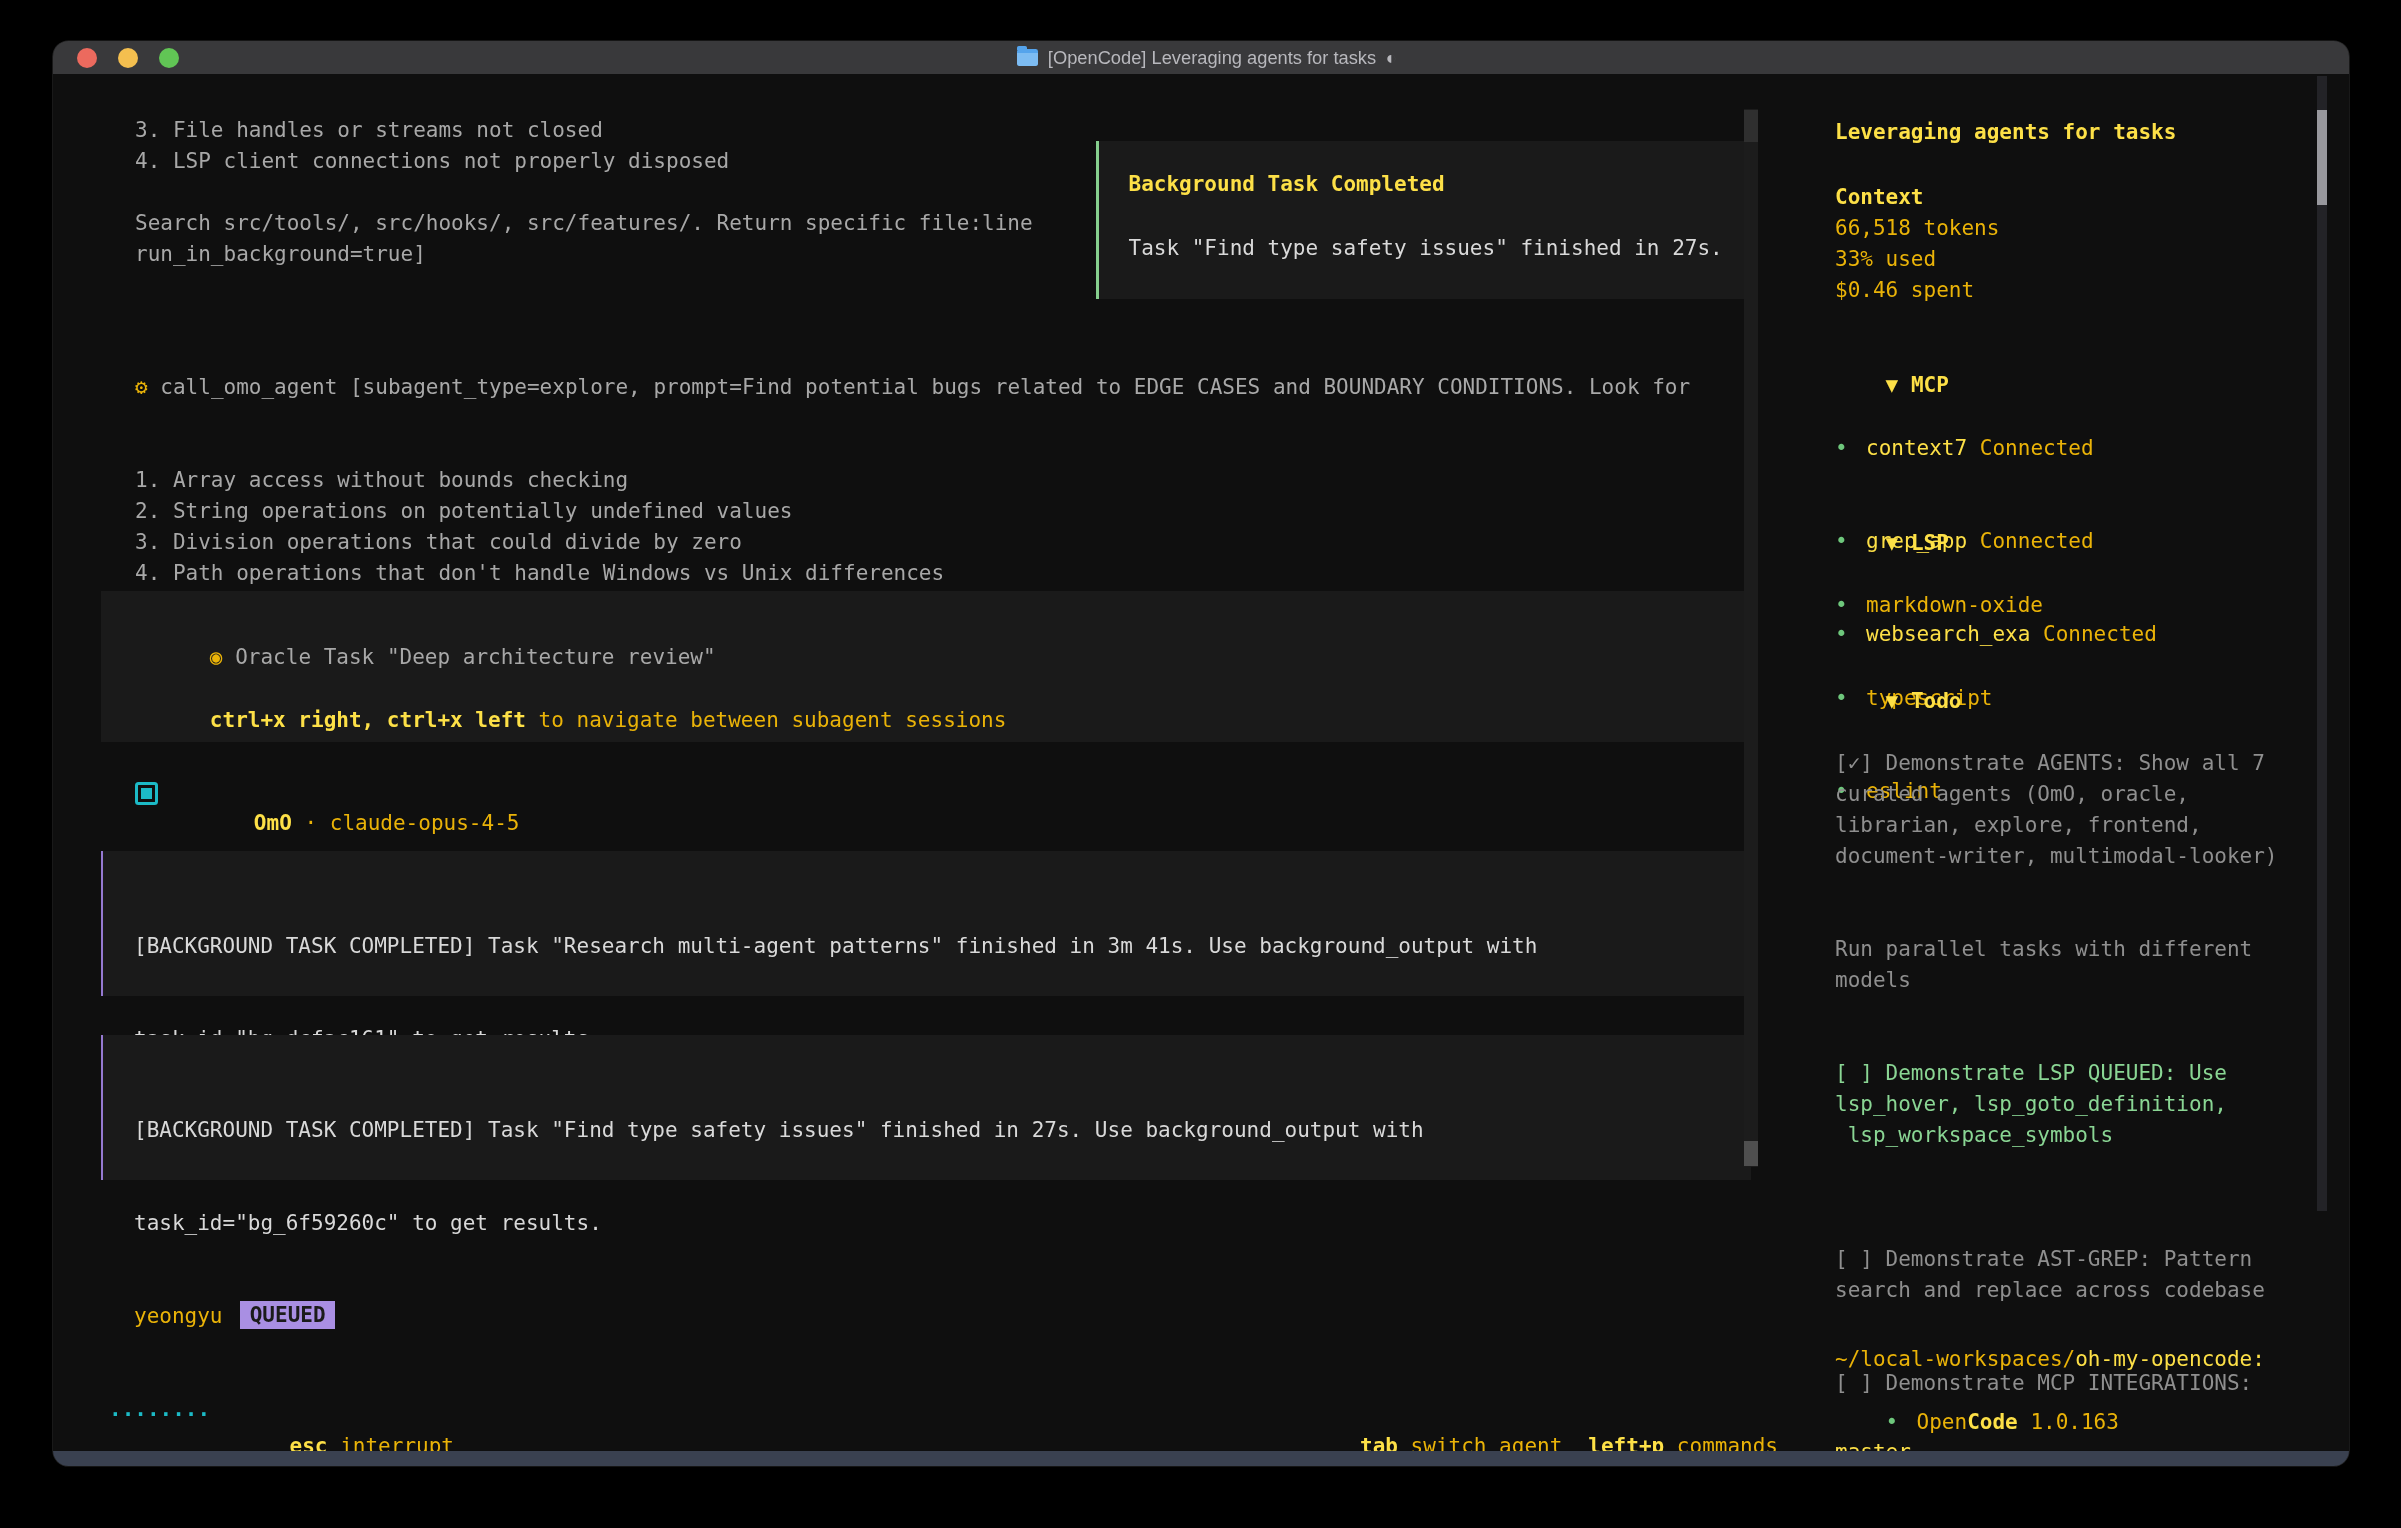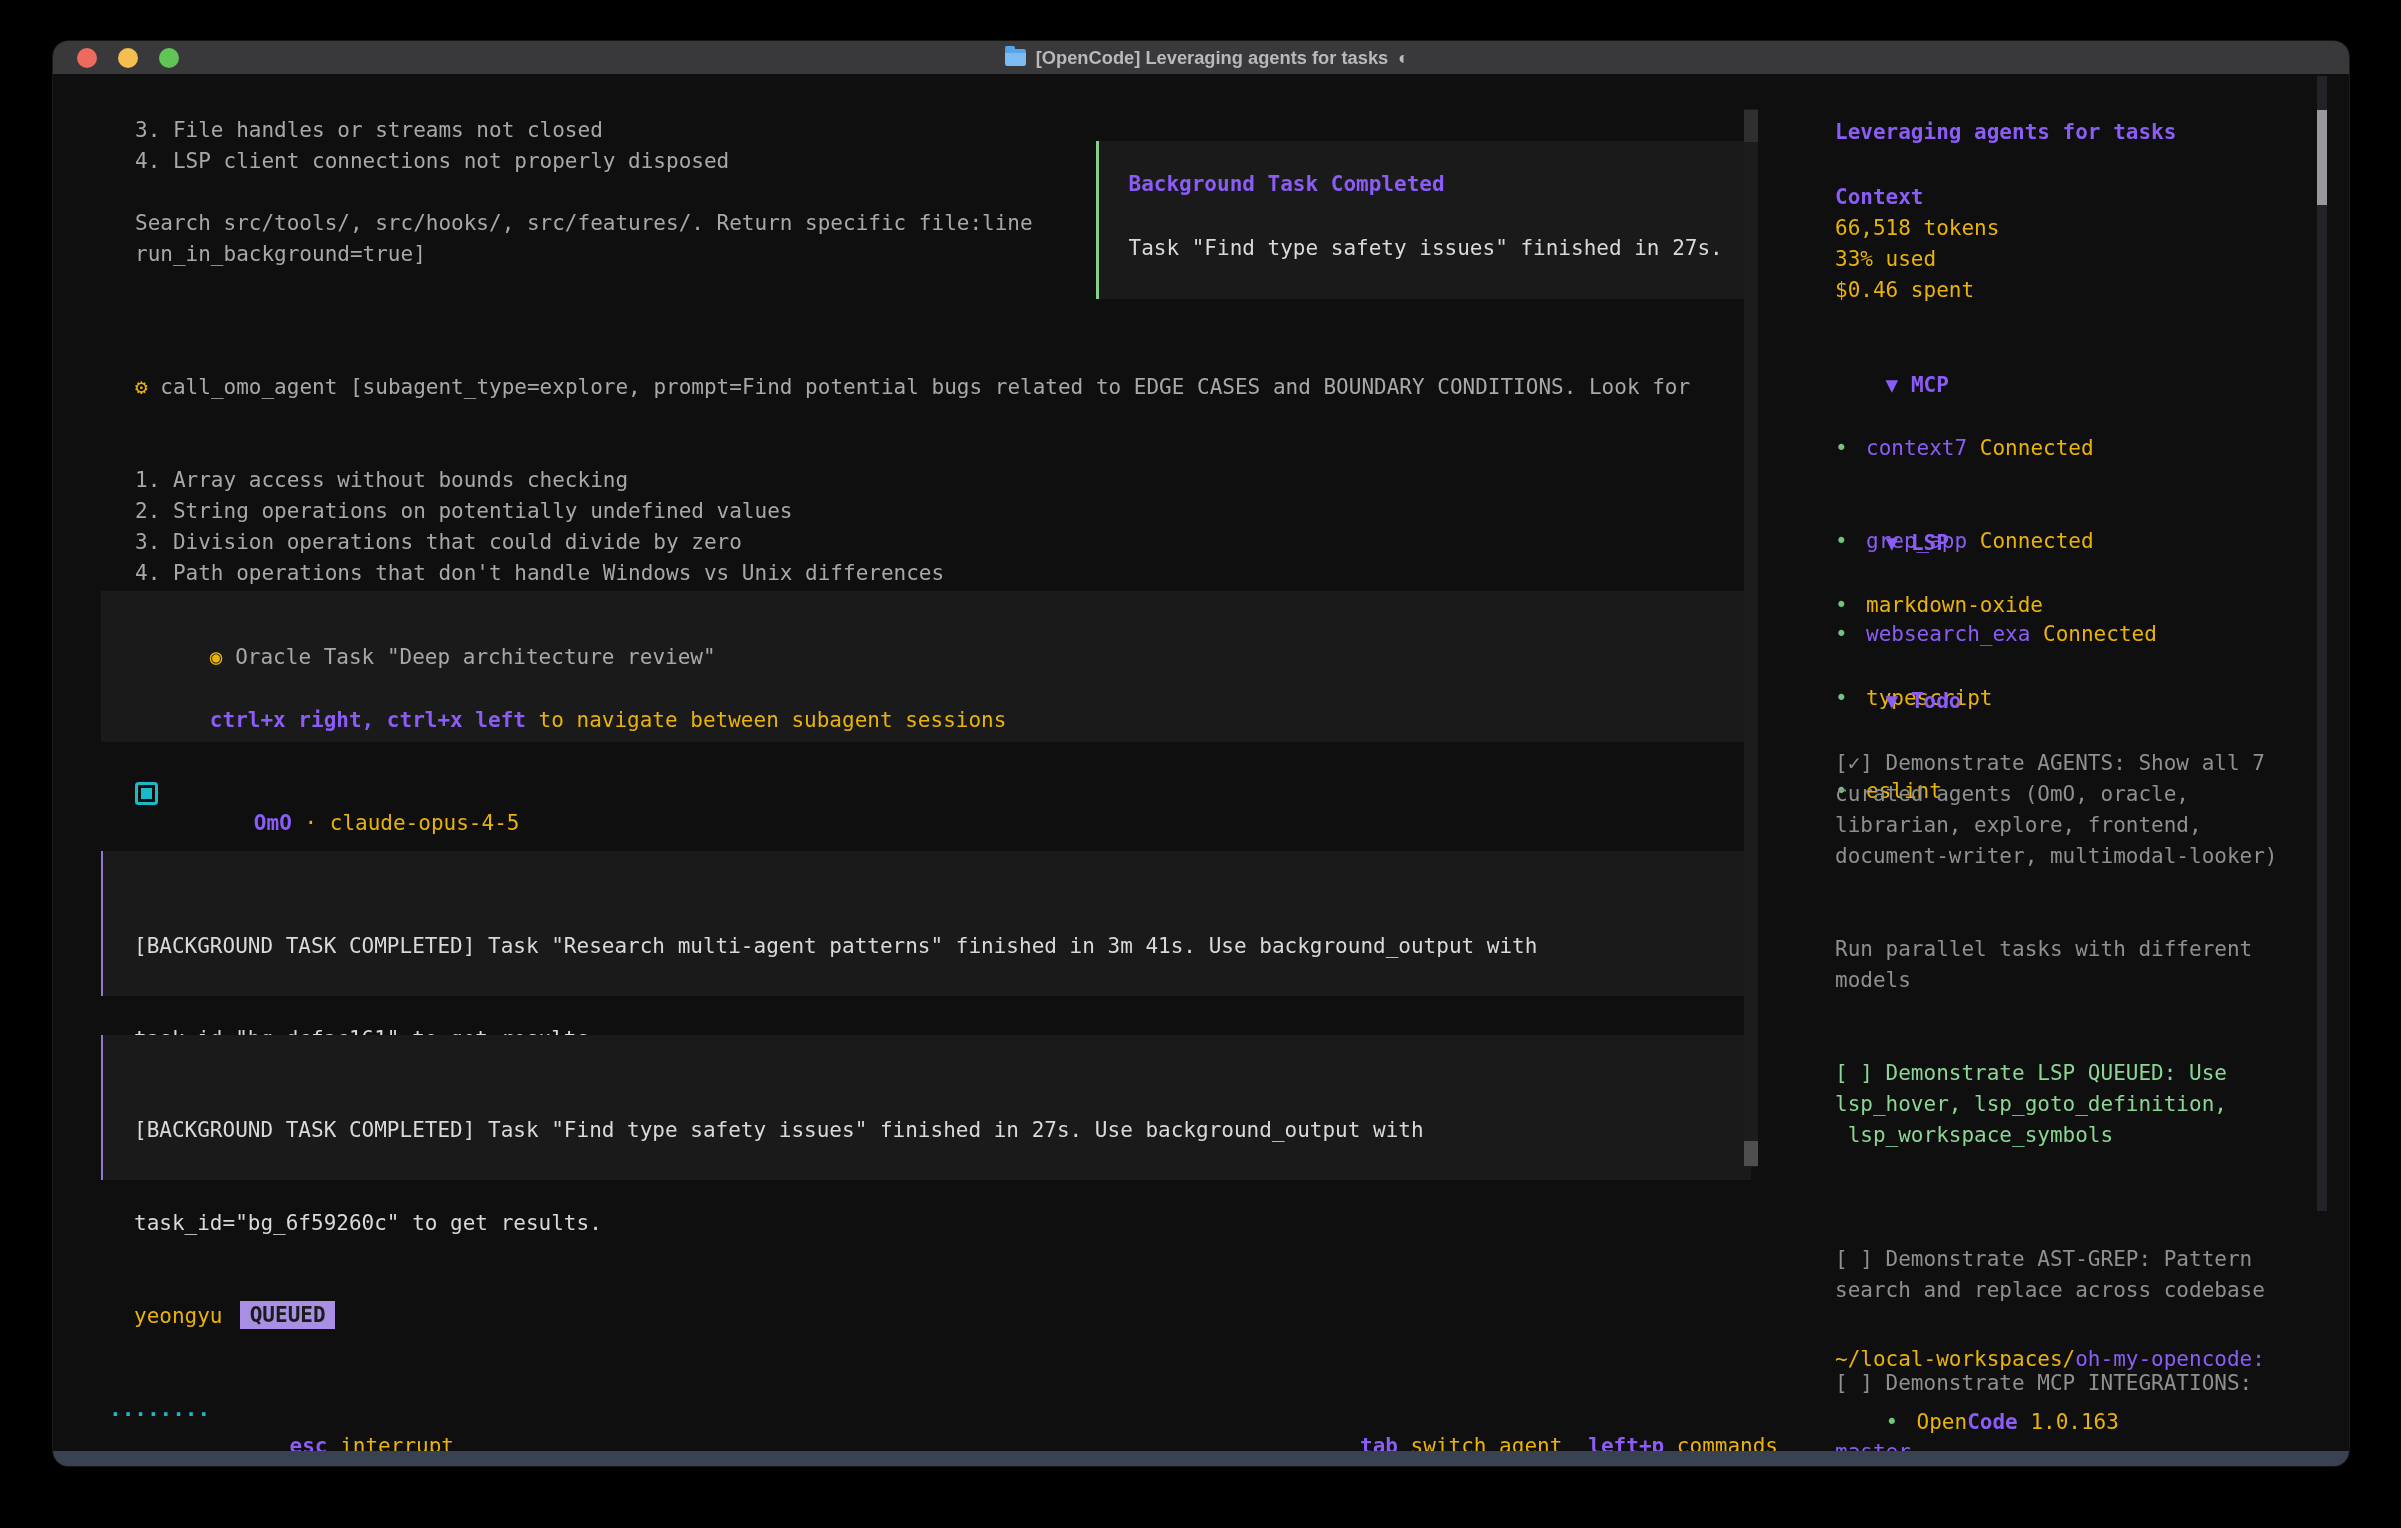--- a/index.html
+++ b/index.html
@@ -7,31 +7,31 @@
        font-family:"DejaVu Sans Mono",monospace;}
   .abs{position:absolute;}
   .window{position:absolute;left:53px;top:41px;width:2296px;height:1425px;
           background:#0f0f0f;border-radius:15.4px;overflow:hidden;
           box-shadow:0 0 0 0.6px #2a2a2a;}
   .titlebar{position:absolute;left:0;top:0;width:100%;height:33px;background:#39393b;
             display:flex;align-items:center;justify-content:center;}
   .lights{position:absolute;left:23.6px;top:6.5px;display:flex;gap:21px;}
   .light{width:20px;height:20px;border-radius:50%;}
   .titlerow{display:flex;align-items:center;gap:9.5px;
-            font-family:"Liberation Sans",sans-serif;font-weight:bold;
+            font-family:"Liberation Sans",sans-serif;font-weight:normal;
             font-size:18.3px;color:#b8b8bd;margin-left:12px;}
   .foldericon{width:21px;height:16.5px;background:#55a4ec;border-radius:2.4px;position:relative;}
   .foldericon:before{content:"";position:absolute;left:0;top:-3.5px;width:9.5px;height:4.7px;
             background:#55a4ec;border-radius:1.8px 1.8px 0 0;}
   .foldericon:after{content:"";position:absolute;left:0;top:3.5px;width:21px;height:13px;
             background:#7dbcf2;border-radius:0 0 2.4px 2.4px;}
   .mono{font-size:21px;line-height:31px;white-space:pre;}
   .line{height:31px;white-space:pre;}
   .bold{font-weight:bold;}
-  .white{color:#8b5cf6;}
+  .white{color:#fde047;}
   .gray{color:#eab308;}
   .midgray{color:#a8a8a8;}
   .msgtext{color:#d9d9d9;}
   .teal{color:#1cbac6;}
   .box{position:absolute;background:#1a1a1a;}
   .notif{border-left:3px solid #86cf8e;border-right:3px solid #86cf8e;}
   .msg{border-left:2.4px solid #9579d1;}
   .inputbox{border-left:3.5px solid #1cbac6;}
   .badge{display:inline-block;background:#a98fe3;color:#1b1b1b;font-weight:bold;
          padding:0 9.5px;height:28px;line-height:28px;margin-left:17.7px;

